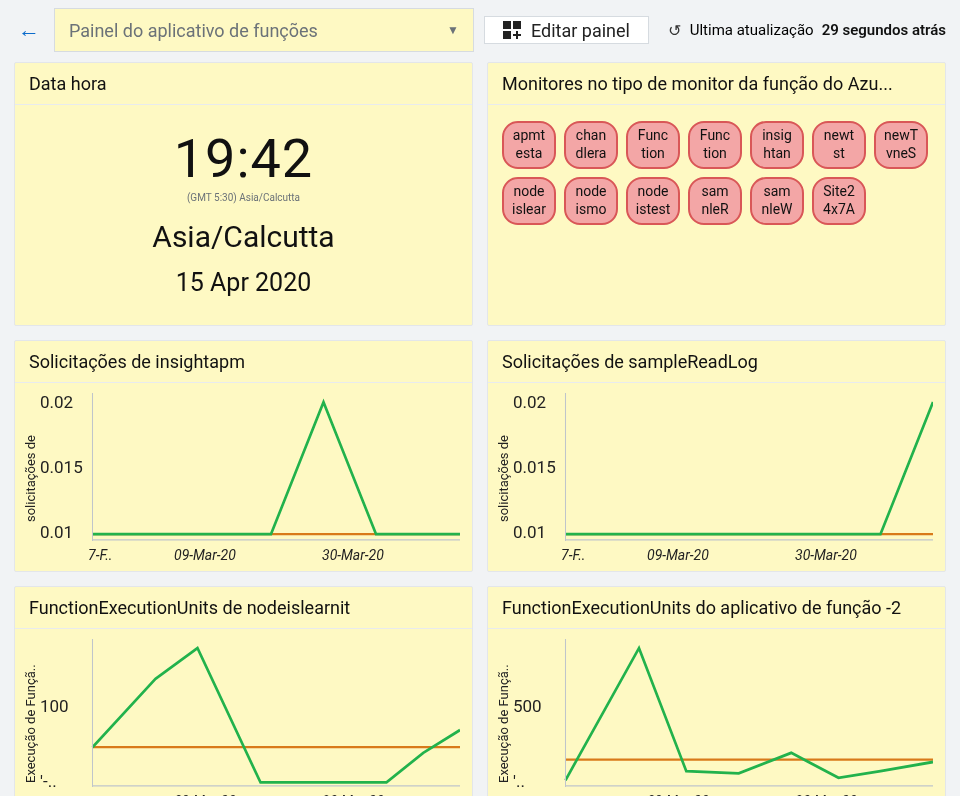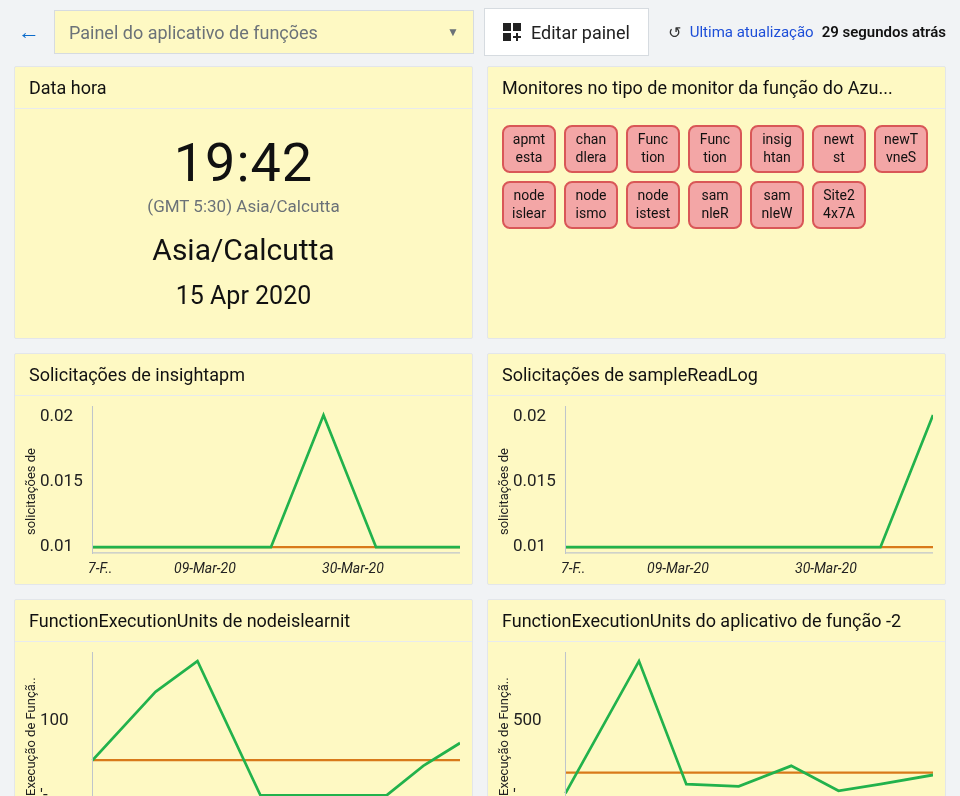--- a/index.html
+++ b/index.html
@@ -37,21 +37,21 @@
     padding: 0 14px;
     font-size: 18px;
     color: #6b7278;
     cursor: pointer;
   }
   .dashboard-select .caret {
     font-size: 12px;
     color: #6b7278;
   }
   .edit-btn {
-    height: 48px;
+    height: 28px;
     border: 1px solid #d6dbe0;
     background: #fff;
     display: flex;
     align-items: center;
     gap: 10px;
     padding: 0 18px;
     font-size: 18px;
     color: #222;
     cursor: pointer;
   }
@@ -80,21 +80,21 @@
     gap: 8px;
     margin-left: auto;
     font-size: 15px;
   }
   .refresh-icon {
     font-size: 16px;
     color: #333;
     cursor: pointer;
     transform: scaleX(-1);
   }
-  .refresh-label { color: #1d4ed8; }
+  .refresh-label { color: #000000; }
   .refresh-value { color: #111; font-weight: 600; }
 
   
   .grid {
     display: grid;
     grid-template-columns: 1fr 1fr;
     gap: 14px;
     padding: 0 14px 14px 14px;
   }
   .card {
@@ -120,21 +120,21 @@
     text-align: center;
     padding: 22px 10px 28px 10px;
   }
   .dt-time {
     font-size: 54px;
     letter-spacing: 1px;
     font-weight: 400;
   }
   .dt-tz {
     color: #6b7278;
-    font-size: 17px;
+    font-size: 10px;
     margin-top: 2px;
   }
   .dt-region {
     font-size: 30px;
     margin-top: 16px;
   }
   .dt-date {
     font-size: 25px;
     margin-top: 14px;
   }
@@ -142,21 +142,21 @@
   
   .mon-body {
     display: flex;
     flex-wrap: wrap;
     gap: 8px;
     padding: 16px 14px 20px 14px;
   }
   .mon-chip {
     width: 54px;
     height: 48px;
-    border-radius: 8px;
+    border-radius: 16px;
     border: 2px solid #d95757;
     background: #f3a6a6;
     display: flex;
     flex-direction: column;
     align-items: center;
     justify-content: flex-start;
     padding-top: 4px;
     overflow: hidden;
     font-size: 14px;
     line-height: 1.25;

